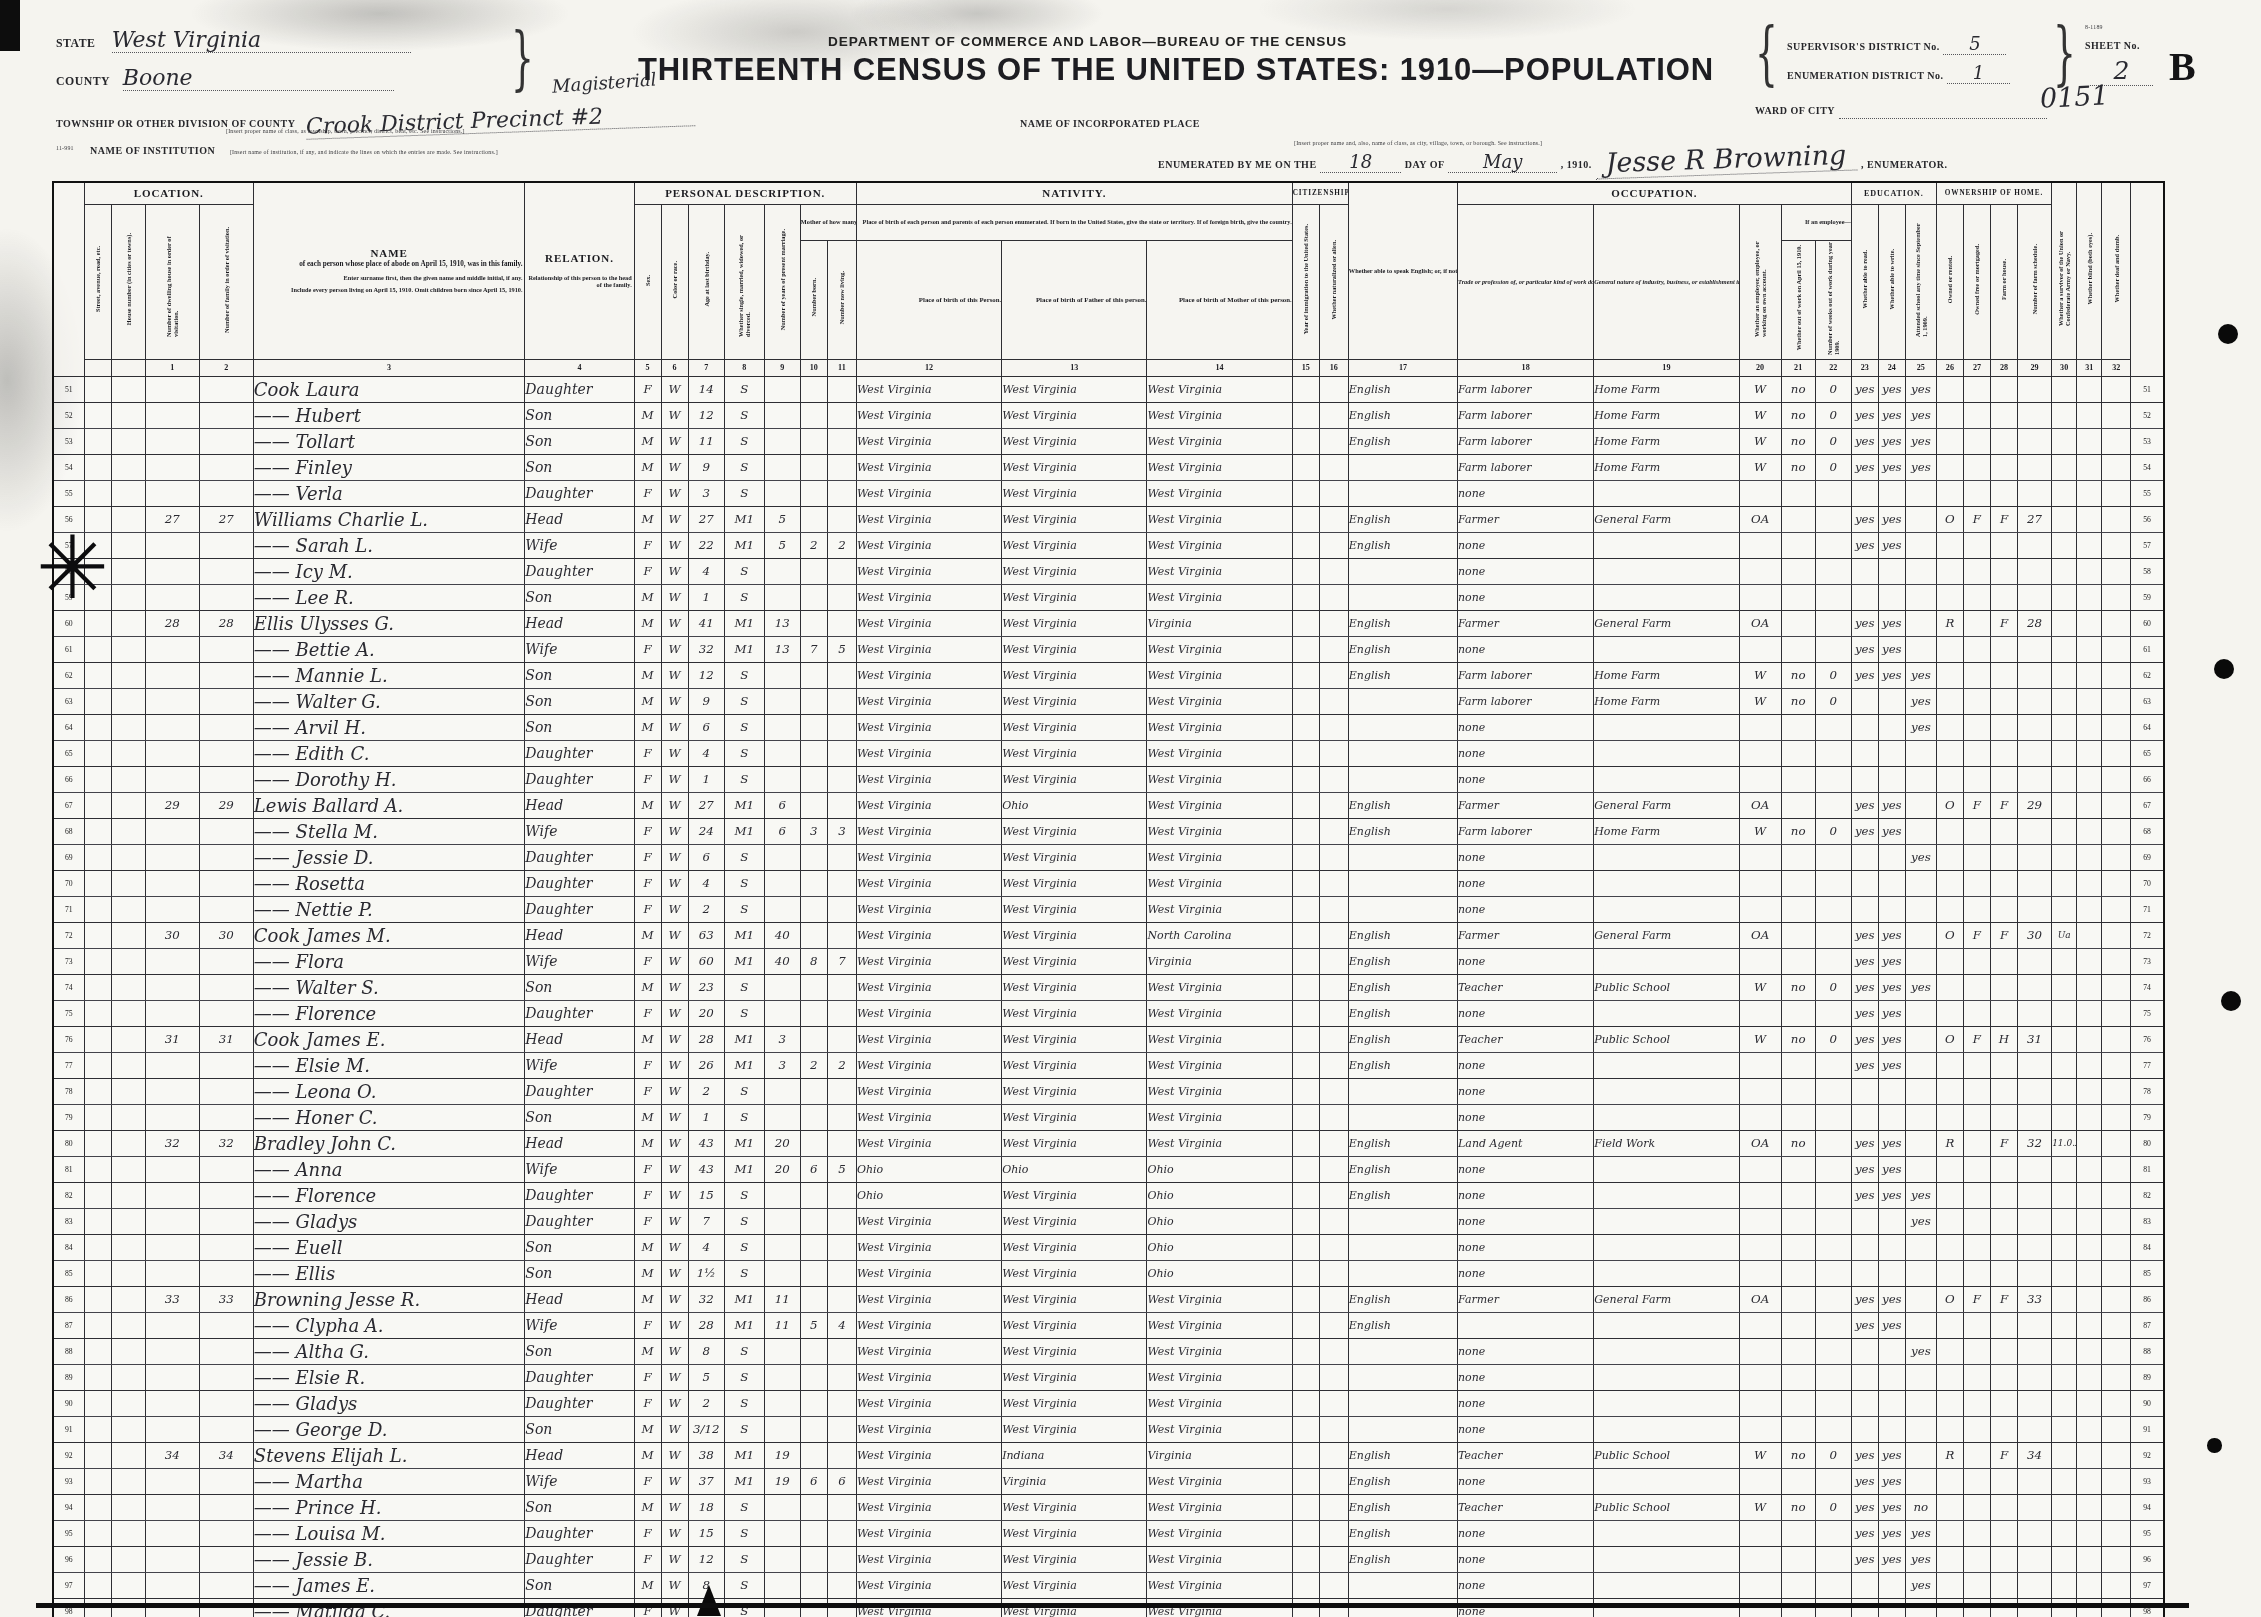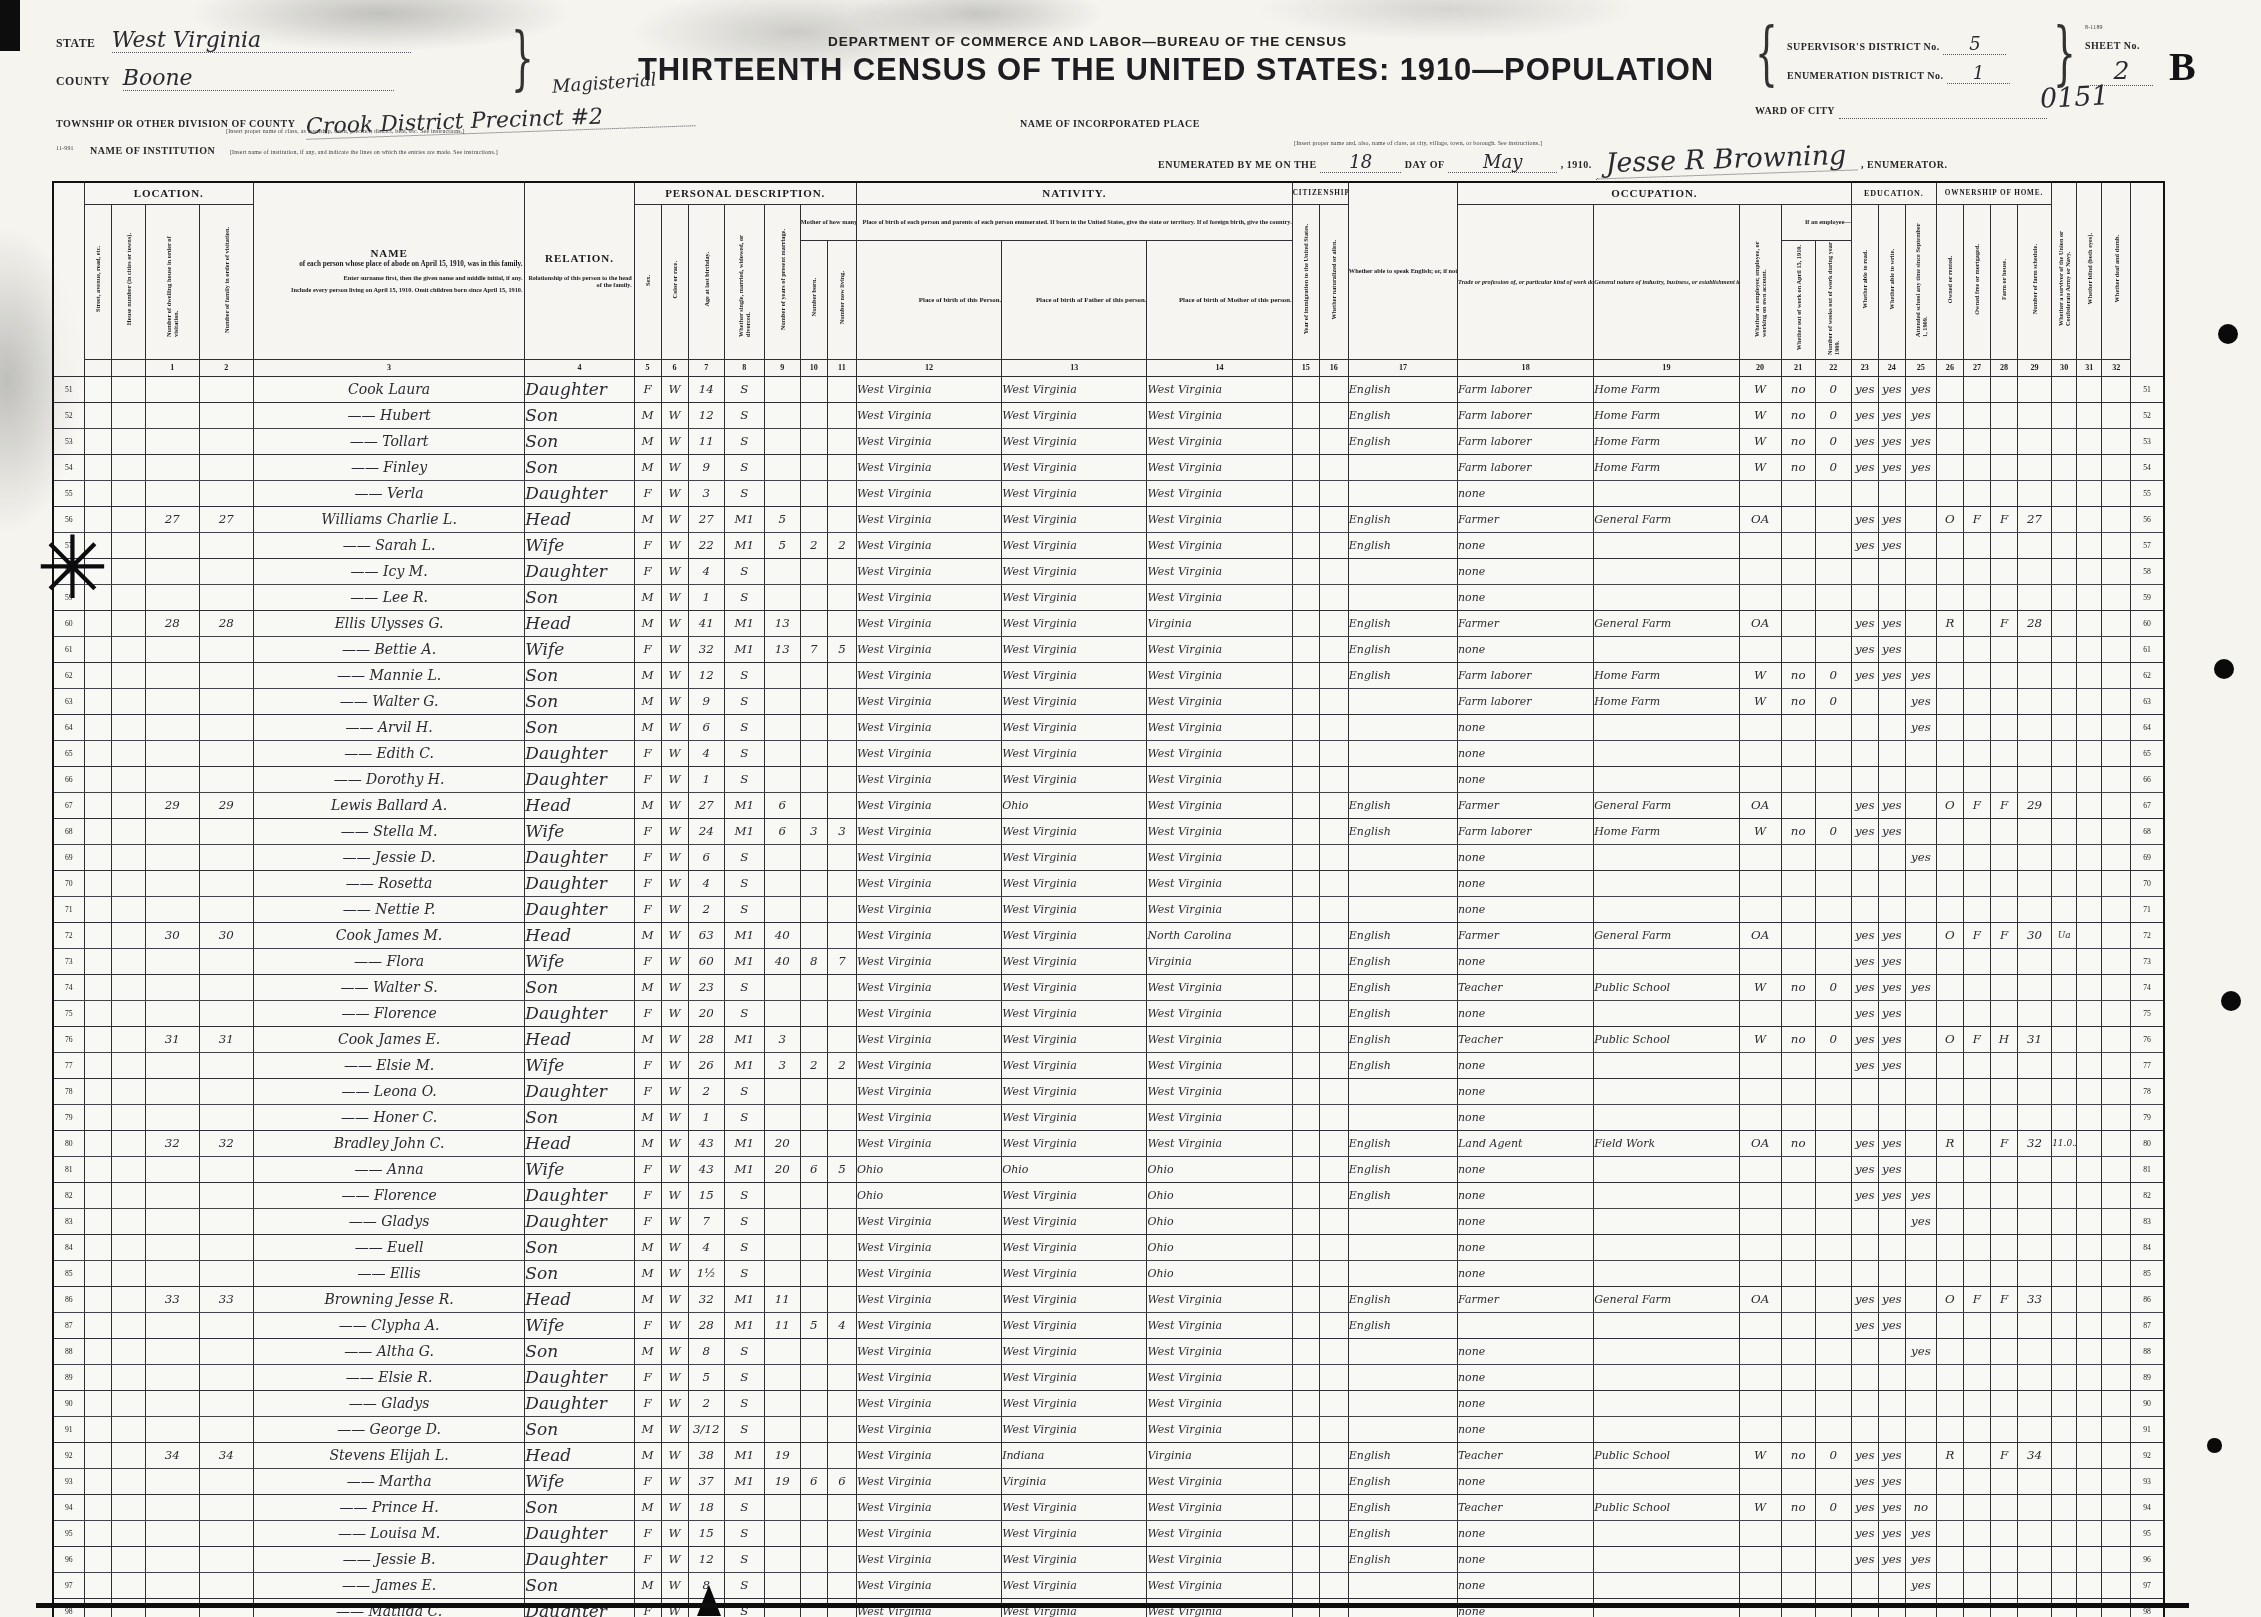--- a/index.html
+++ b/index.html
@@ -36,22 +36,22 @@
   table.census thead th{background:rgba(245,244,238,.6);}
   .gt{font:bold 11px "Liberation Serif",serif;letter-spacing:0.9px;text-align:center;}
   .sub{font:bold 6.3px "Liberation Serif",serif;line-height:1.15;white-space:normal;text-align:right;padding:0.9px 1.8px;}
   .sub.it{font-style:italic;}
   .vt{writing-mode:vertical-rl;transform:rotate(180deg);font:bold 6.3px "Liberation Serif",serif;
       line-height:1.15;white-space:normal;max-height:114px;display:inline-block;text-align:left;}
   th.vcell{vertical-align:middle;text-align:center;}
   .numrow th{font:bold 8.1px "Liberation Serif",serif;height:16.3px;text-align:center;background:rgba(240,239,233,.6);}
   tbody td{height:25px;font-size:11.8px;}
   td.rn{font:7.7px "Liberation Serif",serif;text-align:center;color:#222;}
-  td.nm{font-size:14px;padding-left:5.4px;text-align:center;}
-  td.rl{font-size:17px;padding-left:4.5px;text-align:left;}
+  td.nm{font-size:18px;padding-left:5.4px;text-align:left;}
+  td.rl{font-size:14px;padding-left:4.5px;text-align:left;}
   td.bpl{font-size:11px;padding-left:3.6px;text-align:left;}
   td.ctr{text-align:center;font-size:11.8px;}
   td.xs{font-size:9px;text-align:center;}
   tbody tr{border-bottom:0.9px solid #3a3a3e;}
   tbody td{border-bottom:0.9px dotted #56565c;}
   tbody tr:nth-child(even) td{border-bottom:0.9px solid #43434a;}
   
   tbody td:nth-child(2), tbody td:nth-child(6), tbody td:nth-child(7), tbody td:nth-child(8),
   tbody td:nth-child(15), tbody td:nth-child(18), tbody td:nth-child(20), tbody td:nth-child(21),
   tbody td:nth-child(26), tbody td:nth-child(29), tbody td:nth-child(33), tbody td:nth-child(36)

